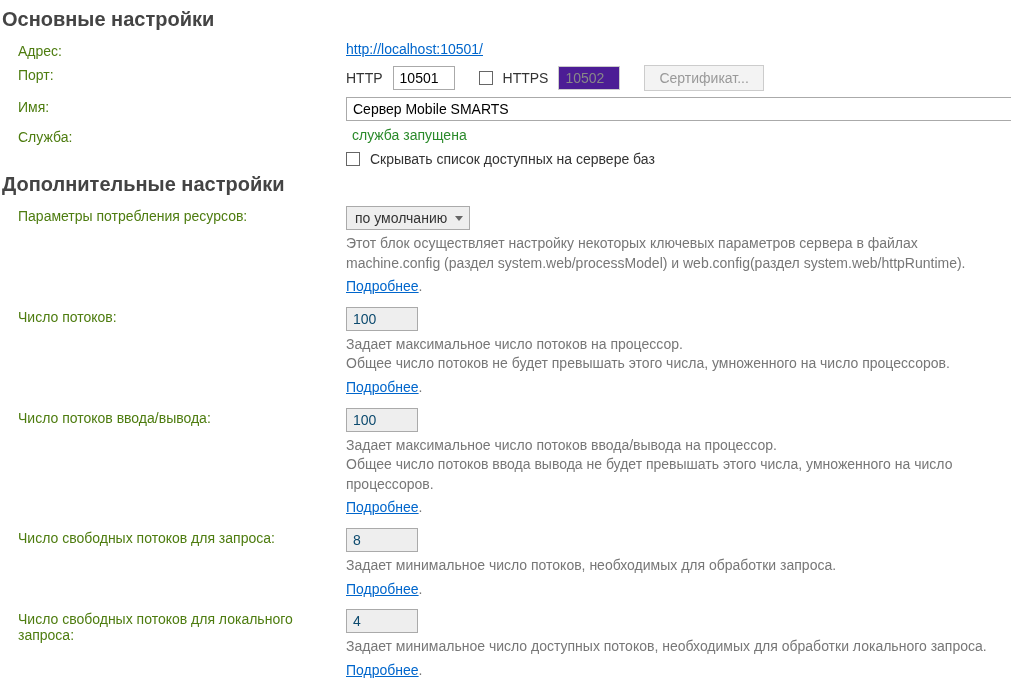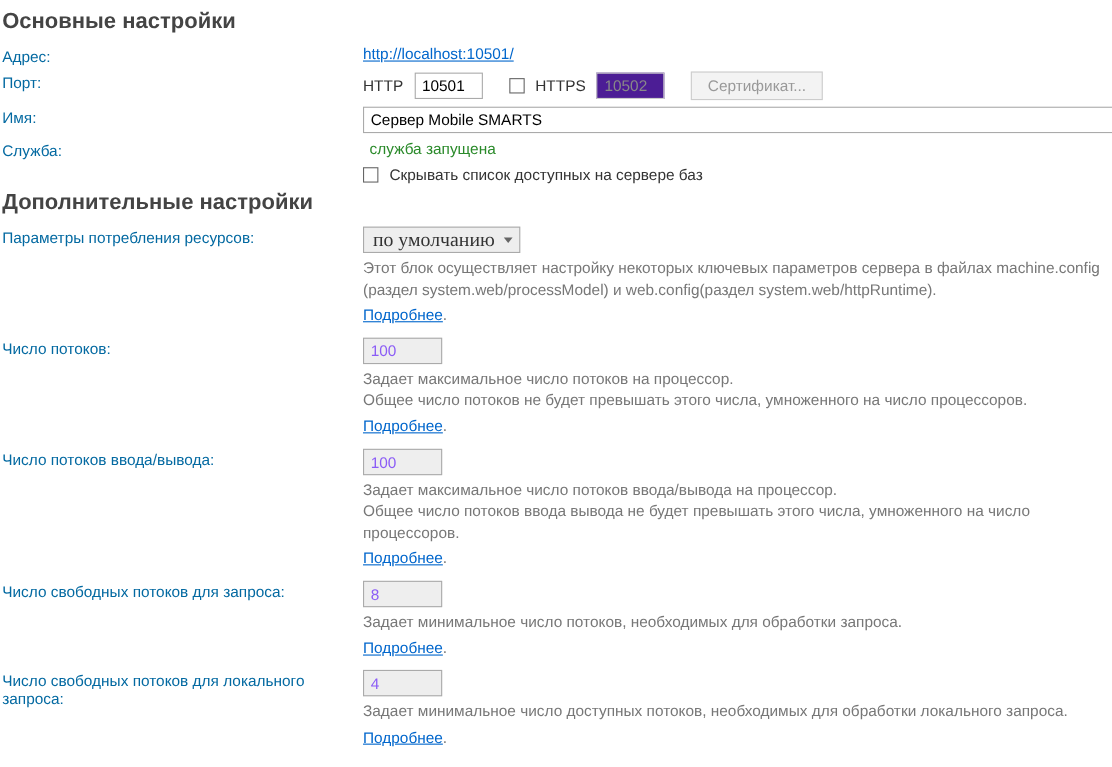--- a/index.html
+++ b/index.html
@@ -19,21 +19,22 @@
     }
     .row {
       display: flex;
       align-items: flex-start;
       margin-bottom: 6px;
     }
     .label-col {
       width: 328px;
       flex-shrink: 0;
       padding-top: 2px;
-      color: #0369a1;
+      color: #4d7c0f;
+      margin-left: 16px;
     }
     .value-col {
       flex: 1;
       display: flex;
       flex-wrap: wrap;
       align-items: center;
       gap: 4px 8px;
     }
     a.link {
       color: #0066cc;
@@ -78,36 +79,35 @@
     .desc {
       color: #777;
       font-size: 14px;
       line-height: 1.4;
       width: 100%;
     }
     .select {
       border: 1px solid #aaa;
       background: #eee;
       padding: 2px 22px 2px 8px;
-      font-size: 18px;
+      font-size: 14px;
       position: relative;
       display: inline-block;
       height: 24px;
       line-height: 18px;
-      font-family: Liberation Serif, serif;
     }
     .select::after {
       content: "";
       position: absolute;
       right: 6px; top: 9px;
       border-left: 4px solid transparent;
       border-right: 4px solid transparent;
       border-top: 5px solid #666;
     }
-    .small-input { width: 72px; background: #eee; color: #8b5cf6; }
+    .small-input { width: 72px; background: #eee; color: #0c4a6e; }
     .section { margin-bottom: 4px; }
     .block { margin-bottom: 10px; }
   </style>
 </head>
 <body>
 
 <h2>Основные настройки</h2>
 
 <div class="section">
 

